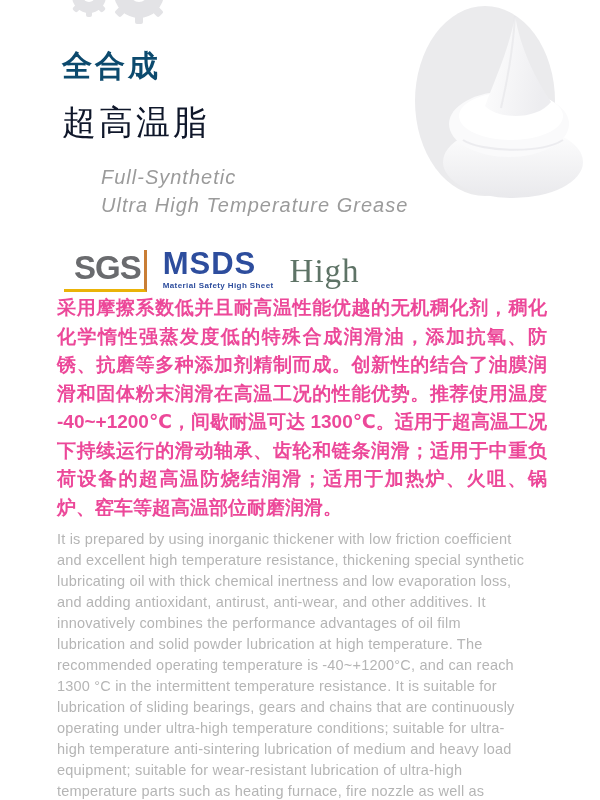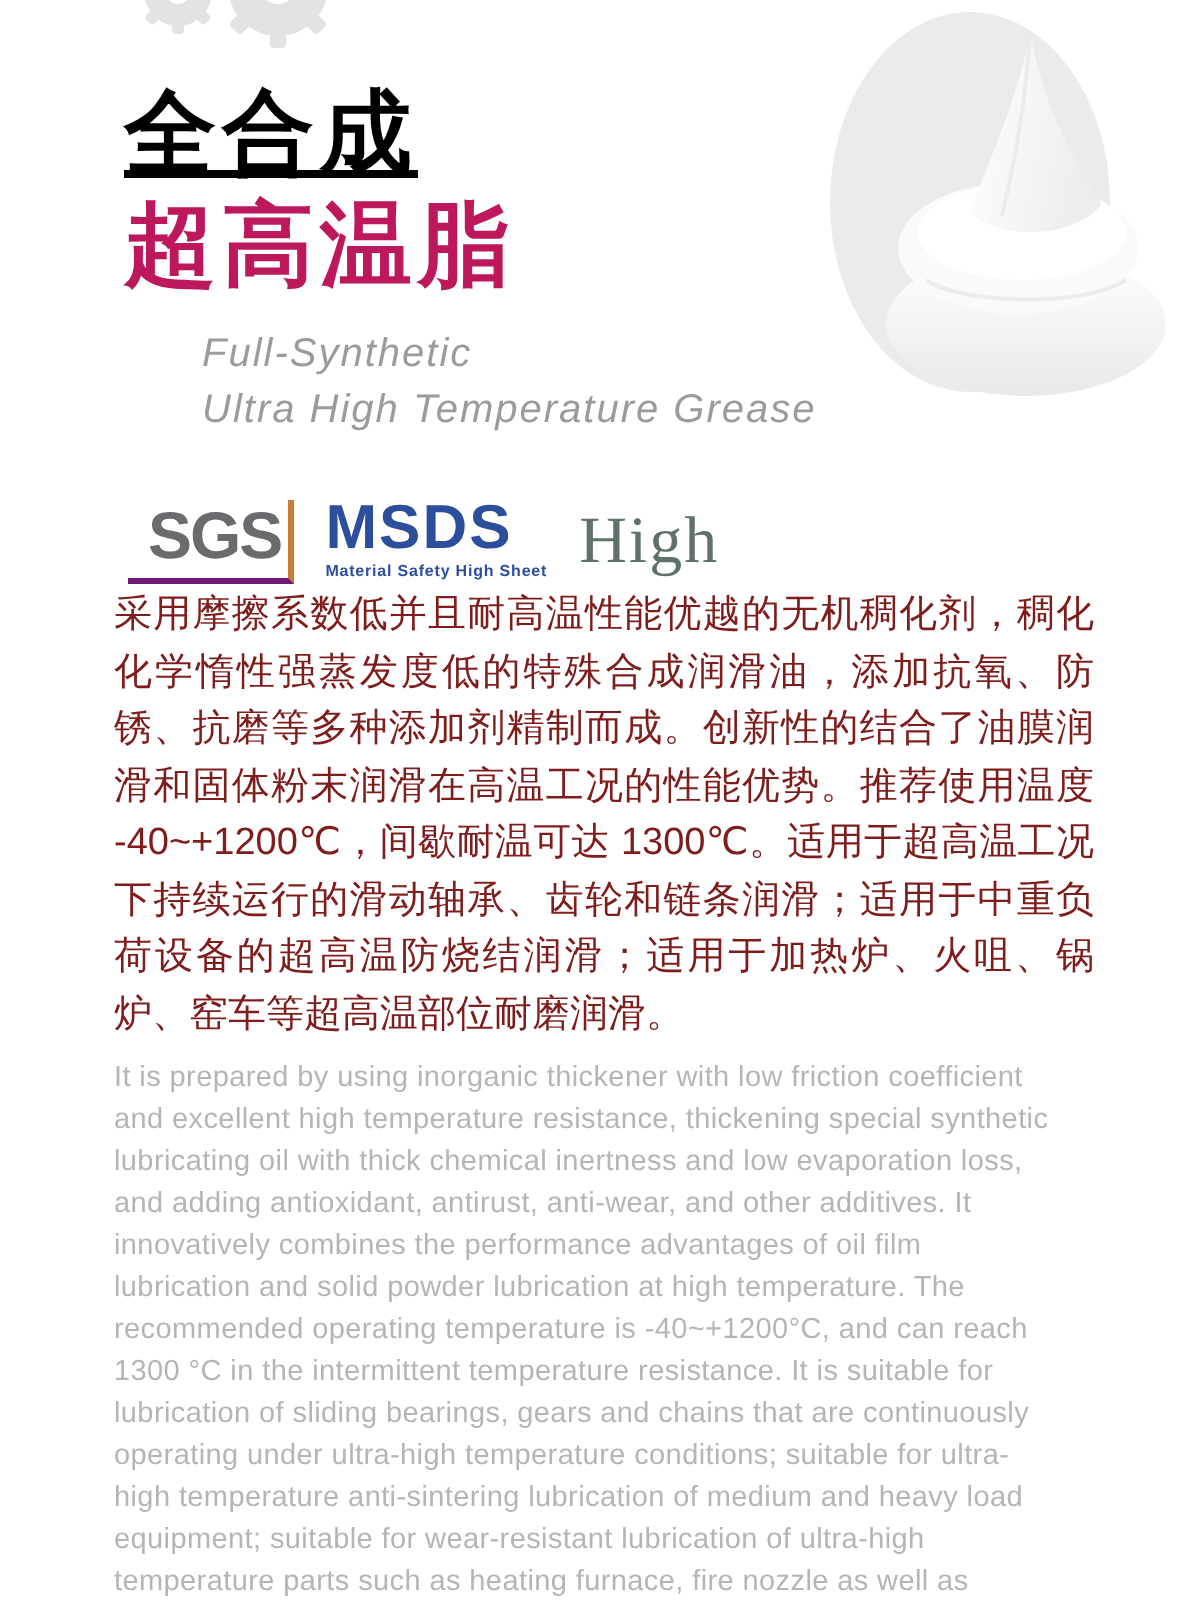--- a/index.html
+++ b/index.html
@@ -29,44 +29,44 @@
     position: absolute; top: 0; left: 2px;
     width: 140px; height: 190px;
     border-radius: 50%;
     background: #ebebed;
   }
   .hero-swirl { position: absolute; top: 6px; left: 28px; }
 
   
   .titles { position: absolute; top: 38px; left: 62px; }
   .title-black {
-    font-size: 46px; line-height: 56px; font-weight: 600;
-    color: #000000; letter-spacing: 3px; text-decoration: underline;
+    font-size: 30px; line-height: 56px; font-weight: 600;
+    color: #0c4a6e; letter-spacing: 3px;
   }
   .title-red {
-    font-size: 46px; line-height: 56px; font-weight: 700;
-    color: #be185d; letter-spacing: 3px;
+    font-size: 34px; line-height: 56px; font-weight: 400;
+    color: #0f172a; letter-spacing: 3px;
   }
   .subtitle {
     position: absolute; top: 163px; left: 63px;
     font-style: italic; font-size: 20px; line-height: 28px;
     color: #9b9b9b; letter-spacing: 1px; margin-left: 38px;
   }
 
   
   .badges {
     position: absolute; top: 240px; left: 64px;
     display: flex; align-items: flex-end; gap: 16px;
     height: 52px;
   }
   .badge-sgs {
     font-weight: 700; font-size: 33px; line-height: 36px;
     color: #6a6b6e; letter-spacing: -1px;
     padding: 0 3px 3px 10px;
-    border-bottom: 3px solid #701a75;
+    border-bottom: 3px solid #eab308;
     border-right: 3px solid #c97e35;
   }
   .badge-msds { display: flex; flex-direction: column; align-items: flex-start; padding-bottom: 2px; }
   .badge-msds .msds-word {
     font-weight: 800; font-size: 31px; line-height: 30px;
     color: #2d4d9d; letter-spacing: 1px;
   }
   .badge-msds .msds-caption {
     font-size: 8px; font-weight: 700; color: #2d4d9d;
     letter-spacing: 0.4px; margin-top: 2px; white-space: nowrap;
@@ -74,22 +74,22 @@
   .badge-rohs {
     font-family: "Liberation Serif", "DejaVu Serif", serif;
     font-size: 33px; line-height: 36px; color: #5e7366;
     padding-bottom: 3px; letter-spacing: 1px;
   }
 
   
   .desc-cn {
     position: absolute; top: 294px; left: 57px;
     width: 490px;
-    font-size: 19px; line-height: 28.5px; font-weight: 400;
-    color: #7f1d1d;
+    font-size: 19px; line-height: 28.5px; font-weight: 700;
+    color: #ec4899;
     text-align: justify; text-justify: inter-ideograph;
   }
   .desc-en {
     position: absolute; top: 529px; left: 57px;
     width: 468px;
     font-size: 14.5px; line-height: 21px;
     color: #b5b5b5; letter-spacing: 0.2px;
   }
 </style>
 </head>

